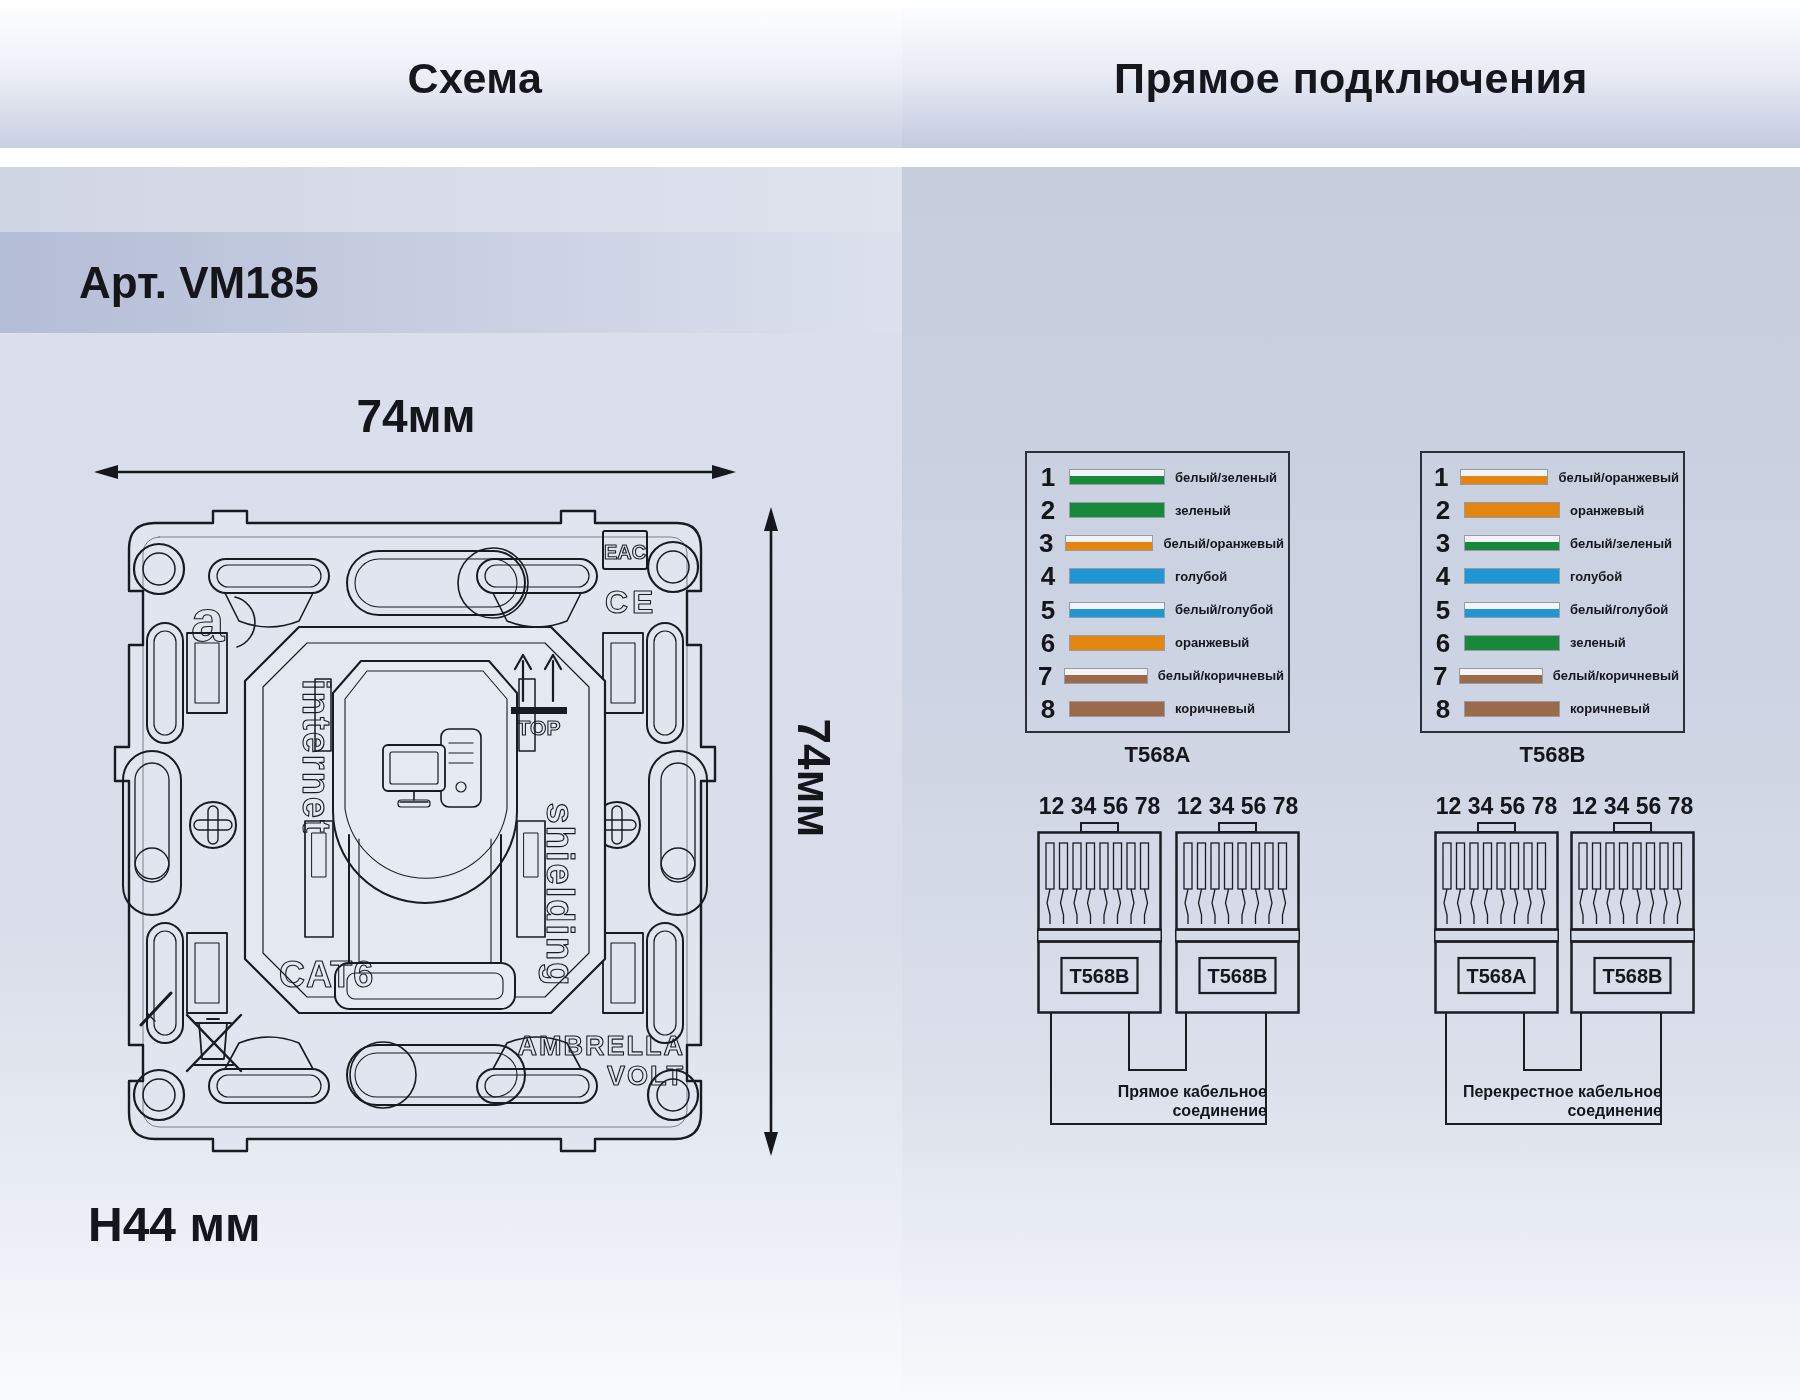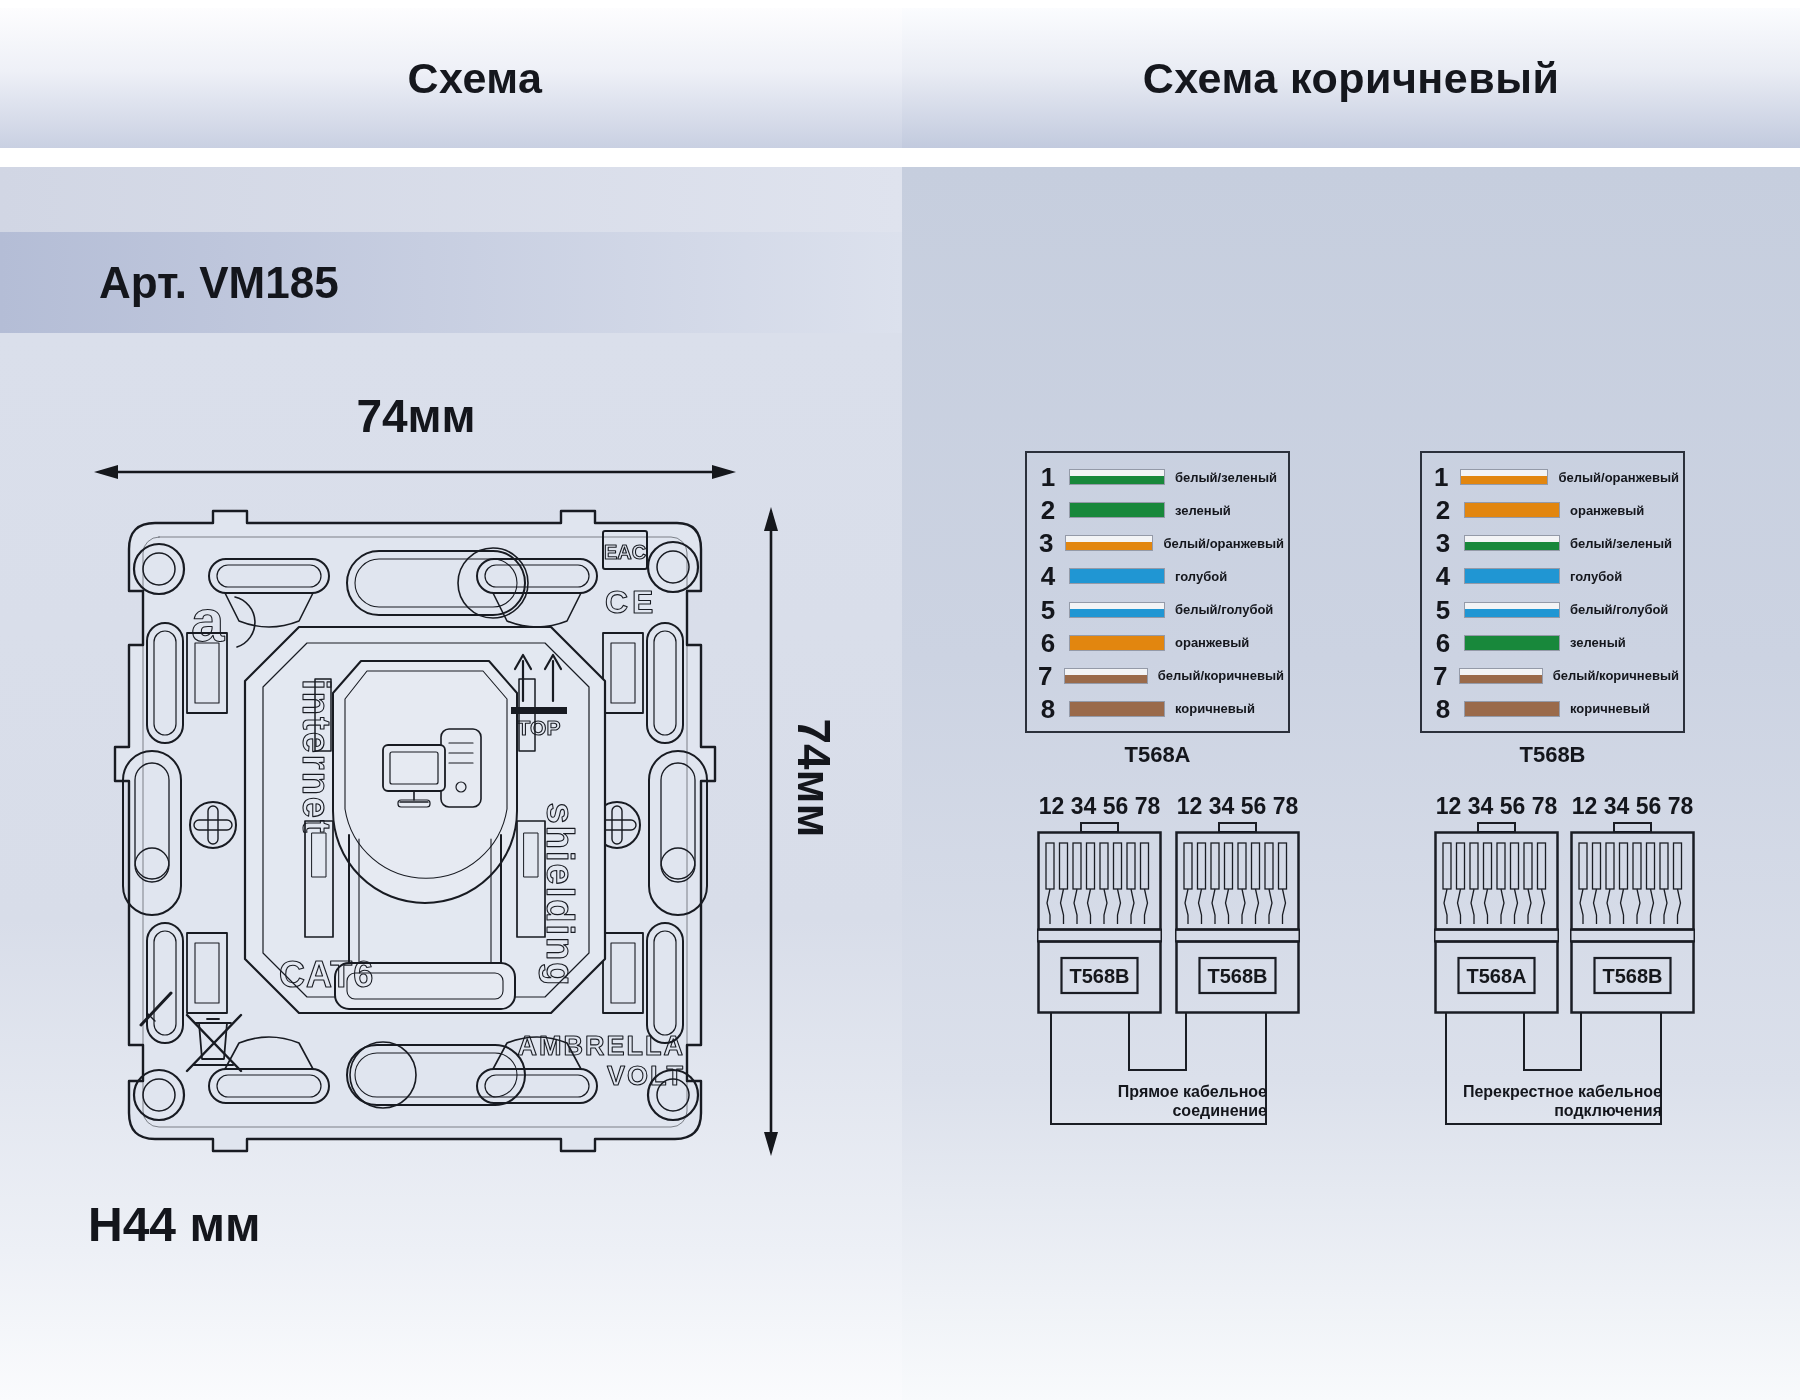--- a/index.html
+++ b/index.html
@@ -17,21 +17,21 @@
     display:flex; align-items:center; justify-content:center;
   }
   .hdr-left  { background:linear-gradient(180deg,#fdfdfe 0%,#eef0f7 45%,#c9d0e2 100%);padding-left:48px; }
   .hdr-right { background:linear-gradient(180deg,#fbfcfe 0%,#e9ecf4 45%,#c2cade 100%); }
   .hdr h1 { font-size:43px; font-weight:600; letter-spacing:.5px; color:#15171d; }
 
   .body-left  { position:absolute; top:167px; left:0; width:100%; height:1233px; }
   .band1 { height:65px;  background:linear-gradient(90deg,#d1d6e4,#dfe3ee); }
   .band2 {
     height:101px; background:linear-gradient(90deg,#b4bdd6,#dce1ed);
-    display:flex; align-items:center; padding-left:99px;
+    display:flex; align-items:center; padding-left:79px;
     font-size:44px; font-weight:600;
   }
   .band3 {
     position:relative; height:1067px;
     background:linear-gradient(180deg,#dadfeb 0%,#d8dde9 55%,#edf0f6 86%,#fafbfd 100%);
   }
 
   .body-right {
     position:absolute; top:167px; left:0; width:100%; height:1233px;
     background:linear-gradient(180deg,#c6cede 0%,#ccd3e2 40%,#dbe0eb 74%,#f8fafc 100%);
@@ -252,21 +252,21 @@
       </svg>
       <div class="dim-v-label">74мм</div>
 
       <div class="dim-d-label">H44 мм</div>
     </div>
   </div>
 </section>
 
 <section class="col col-right">
   <div class="hdr hdr-right">
-    <h1>Схема коричневый</h1>
+    <h1>Прямое подключения</h1>
   </div>
   <div class="body-right" id="right-body">
       <div class="wire-table" style="left: 123px;">
         <div class="wire-row">
           <span class="wire-num">1</span>
           <div class="wire-stripe" style="background: linear-gradient(rgb(243, 244, 246) 0px, rgb(243, 244, 246) 45%, rgb(24, 136, 59) 45%, rgb(24, 136, 59) 100%);"></div>
           <span class="wire-label">белый/зеленый</span>
         </div>
         <div class="wire-row">
           <span class="wire-num">2</span>
@@ -470,15 +470,15 @@
         </g>
         <rect x="0.5" y="98.5" width="124" height="12" stroke-width="2"></rect>
         <rect x="1.5" y="110.5" width="122" height="71" stroke-width="2.5"></rect>
         <rect x="24.5" y="127" width="76" height="35" stroke-width="2.2"></rect>
         <text class="t568-label" x="62.5" y="152" text-anchor="middle" font-size="20" font-weight="600" fill="#15171c" stroke="none" font-family="&quot;Liberation Sans&quot;,&quot;DejaVu Sans&quot;,sans-serif">T568B</text>
       </g>
     </svg>
   </div>
       <div class="wire-outer" style="left: 543px;"></div>
       <div class="wire-inner" style="left: 621px;"></div>
-      <div class="group-label" style="left: 544px;">Перекрестное кабельное подключения</div>
+      <div class="group-label" style="left: 544px;">Перекрестное кабельное соединение</div>
     </div>
 </section>
 
 </body></html>

